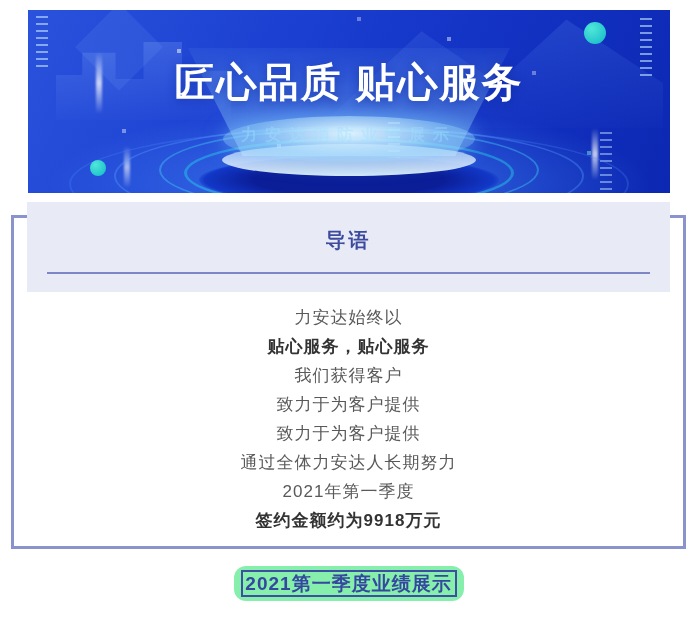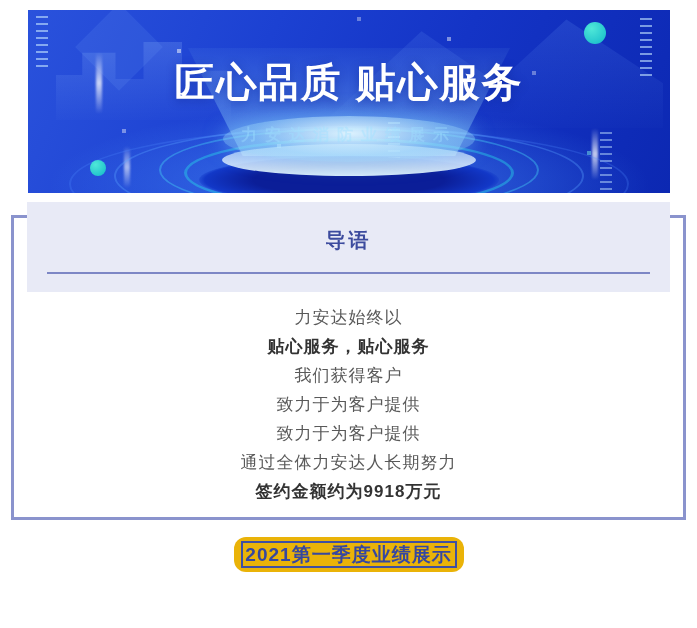--- a/index.html
+++ b/index.html
@@ -141,21 +141,21 @@
     margin: 4px;
     text-align: center;
     font-size: 17px; line-height: 25px;
     color: #595959; letter-spacing: 1px;
   }
   .intro-body p.strong { font-weight: bold; color: #333333; }
 
   
   .footer-btn-wrap { margin: 17px auto 0; width: 230px; }
   .footer-pill {
-    background: #eab308;
+    background: #86efac;
     border-radius: 12px;
     padding: 4px 7px;
   }
   .footer-btn {
     border: 2px solid #3e4fa3;
     height: 27px;
     line-height: 23px;
     text-align: center;
     font-size: 19px; font-weight: bold;
     color: #3647a0; letter-spacing: 1px;
@@ -201,20 +201,21 @@
   <div class="intro-header">
     <div class="intro-heading">导语</div>
   </div>
   <div class="intro-body">
     <p>力安达始终以</p>
     <p class="strong">贴心服务，贴心服务</p>
     <p>我们获得客户</p>
     <p>致力于为客户提供</p>
     <p>致力于为客户提供</p>
     <p>通过全体力安达人长期努力</p>
+    <p>2021年第一季度</p>
     <p class="strong">签约金额约为9918万元</p>
   </div>
 </div>
 
 <div class="footer-btn-wrap">
   <div class="footer-pill">
     <div class="footer-btn">2021第一季度业绩展示</div>
   </div>
 </div>
 

